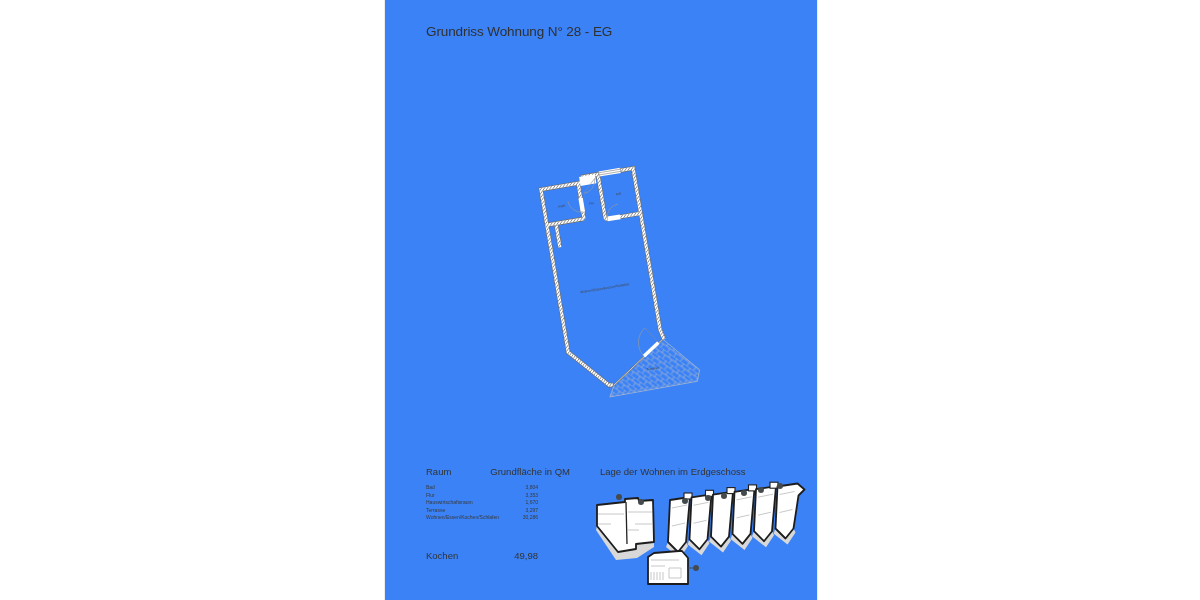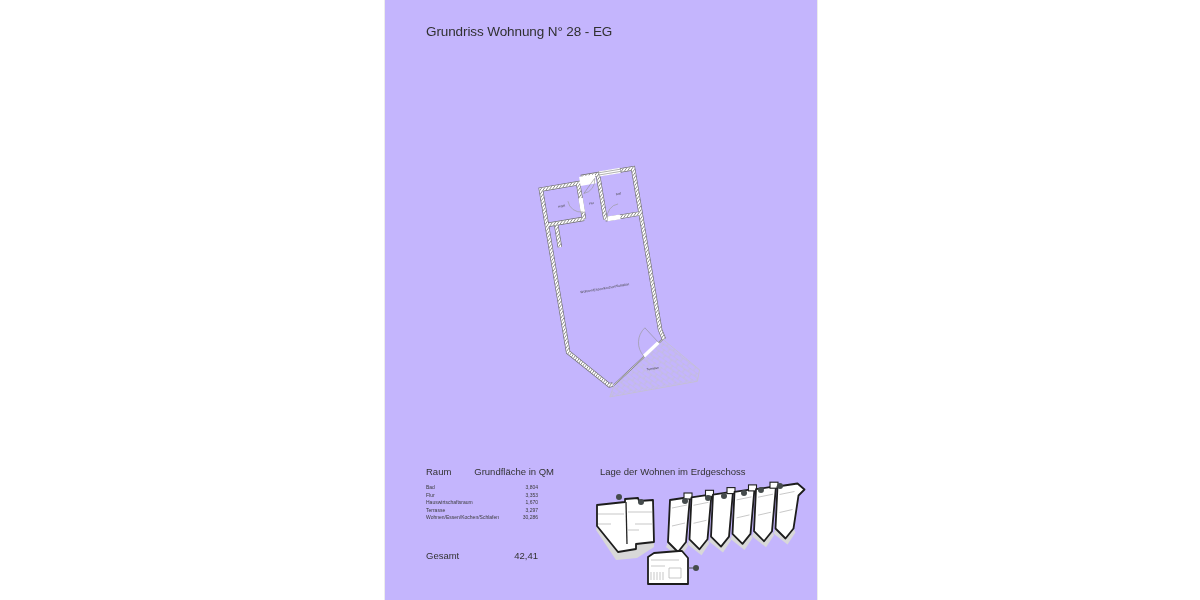--- a/index.html
+++ b/index.html
@@ -1,21 +1,21 @@
 <!DOCTYPE html>
 <html><head>
 <meta charset="utf-8">
 <style>
   html,body{margin:0;padding:0;background:#ffffff;width:1200px;height:600px;overflow:hidden;
     font-family:"Liberation Sans", sans-serif;-webkit-font-smoothing:antialiased;}
-  .page{position:absolute;left:384px;top:0;width:432px;height:600px;background:#c4b5fd;
+  .page{position:absolute;left:384px;top:0;width:432px;height:600px;background:#3b82f6;
     border-left:1px solid #ececec;border-right:1px solid #ececec;}
   .title{position:absolute;left:41px;top:24px;font-size:13.5px;letter-spacing:-.1px;color:#303030;}
   .plan-svg{position:absolute;left:116px;top:150px;width:230px;height:280px;}
-  .tbl-head{position:absolute;left:41px;top:466px;width:128px;display:flex;
+  .tbl-head{position:absolute;left:41px;top:466px;width:144px;display:flex;
     justify-content:space-between;font-size:9.5px;color:#333;}
   .tbl-rows{position:absolute;left:41px;top:484px;width:112px;font-size:5px;color:#3a3a3a;}
   .trow{display:flex;justify-content:space-between;line-height:7.6px;}
   .trow .v{width:34px;text-align:right;}
   .tbl-total{position:absolute;left:41px;top:550px;width:112px;display:flex;
     justify-content:space-between;font-size:9.5px;color:#333;}
   .loc-title{position:absolute;left:215px;top:466px;font-size:9.5px;color:#333;}
   .loc-svg{position:absolute;left:206px;top:480px;width:230px;height:120px;}
   .wl1{fill:none;stroke:#6e6e6e;stroke-width:4.4;}
   .wl2{fill:none;stroke:#ffffff;stroke-width:3.1;}
@@ -104,22 +104,22 @@
     <div class="trow">
       <span>Terrasse</span>
       <span class="v">3,297</span>
       </div>
     <div class="trow">
       <span>Wohnen/Essen/Kochen/Schlafen</span>
       <span class="v">30,286</span>
       </div>
   </div>
   <div class="tbl-total">
-    <span>Gesamt</span>
-    <span>42,41</span>
+    <span>Kochen</span>
+    <span>49,98</span>
   </div>
 
   <div class="loc-title">Lage der Wohnen im Erdgeschoss</div>
   <svg class="loc-svg" viewBox="0 0 230 120">
 
     <g>
       <polygon class="u-shade" points="6,46 27,72 45,69 45,64 63,62 63,67 46,78 25,80 5,50"></polygon>
       <path class="u-outline" d="M6,28 L6,25 L34,22 L34,19 L47,18 L48,21 L62,20 L63,62 L45,64 L45,69 L27,72 L6,46 Z"></path>
       <path class="u-div" d="M35,22 L36,64"></path>
       <path class="u-int" d="M7,34 H33 M37,32 H61 M7,44 H20 M44,44 H61 M37,50 H48"></path>

